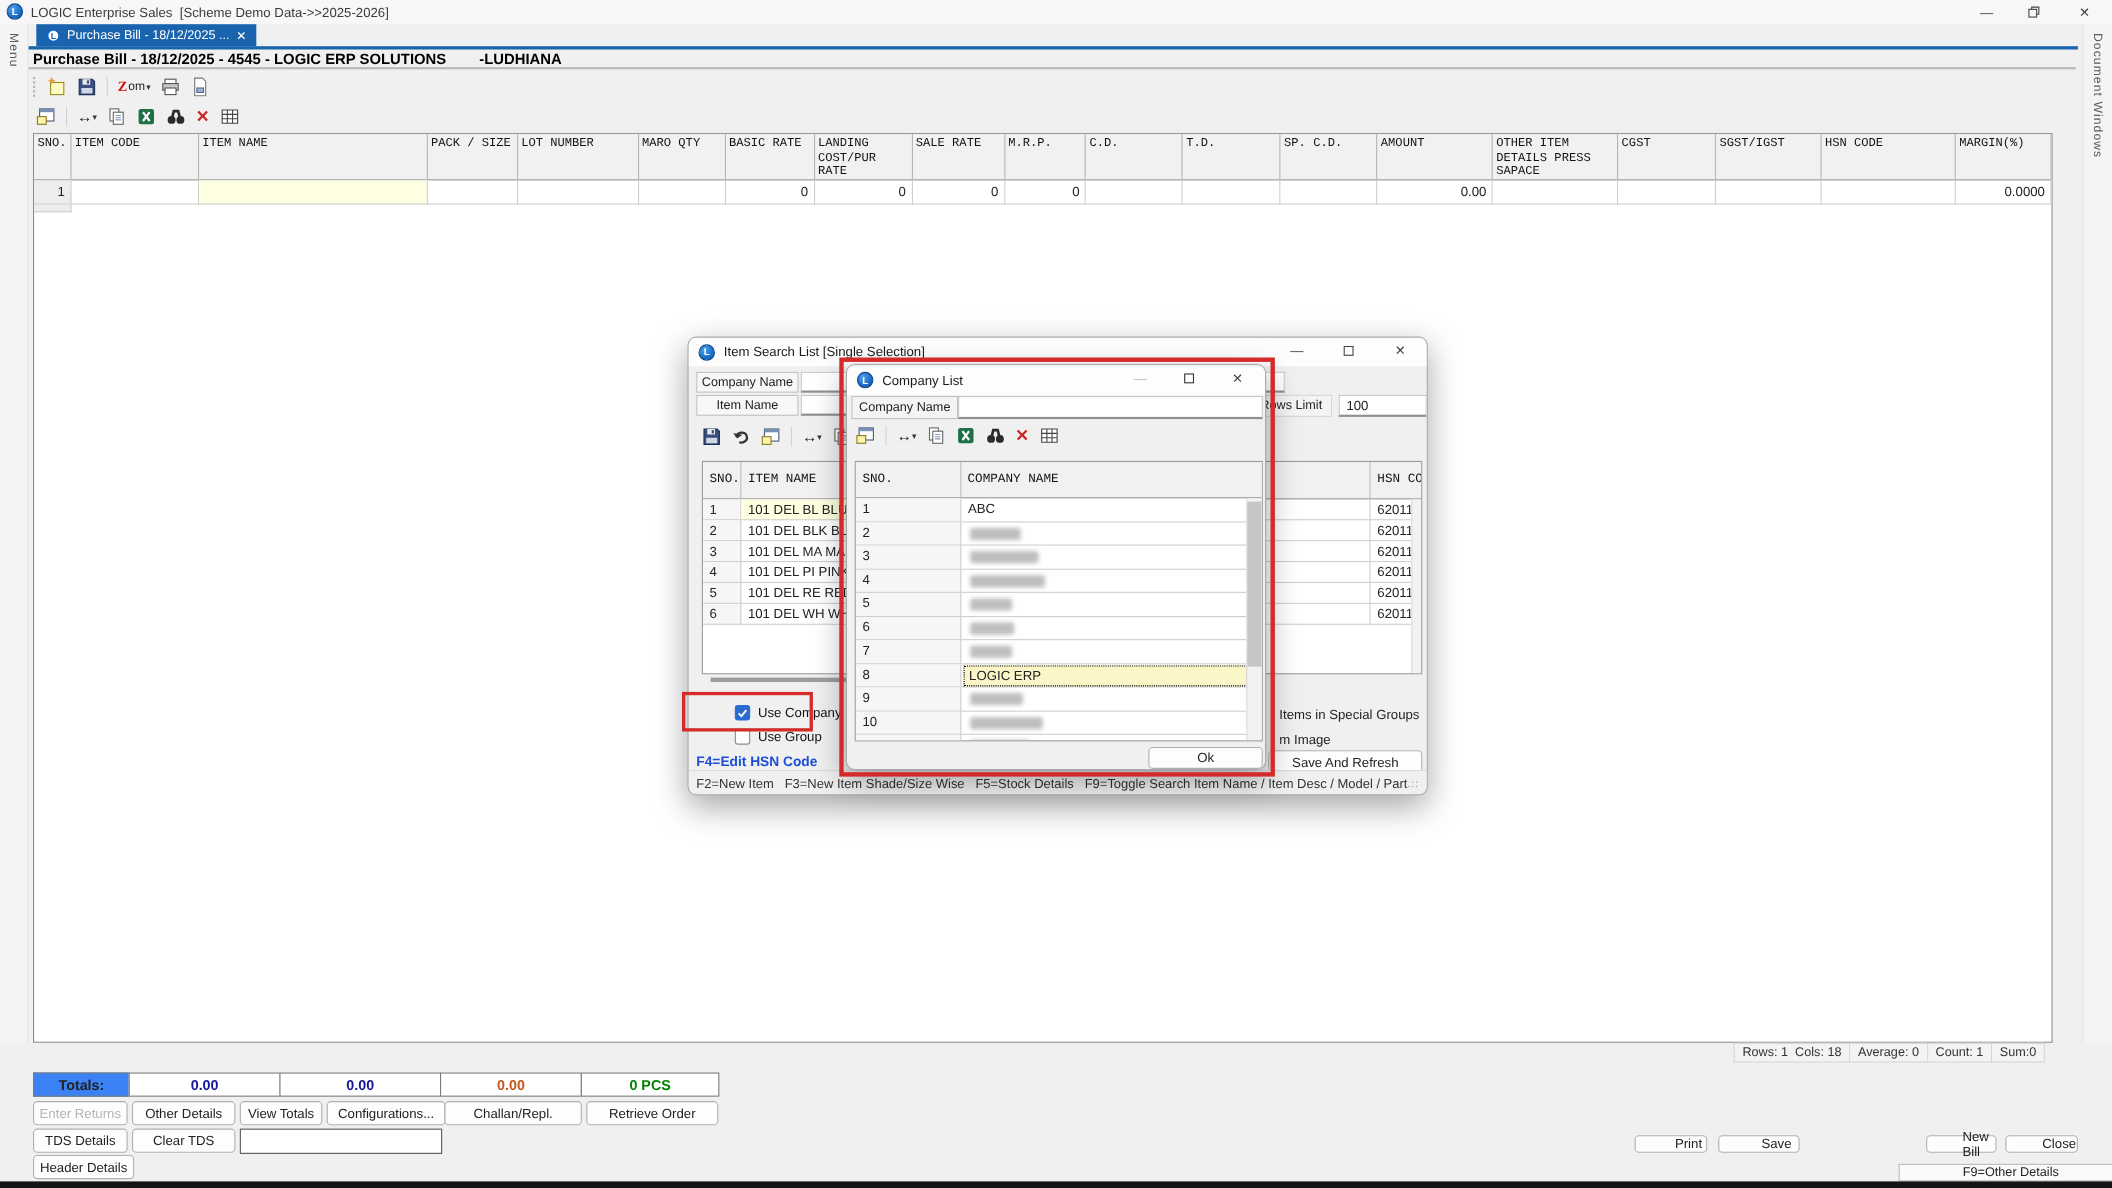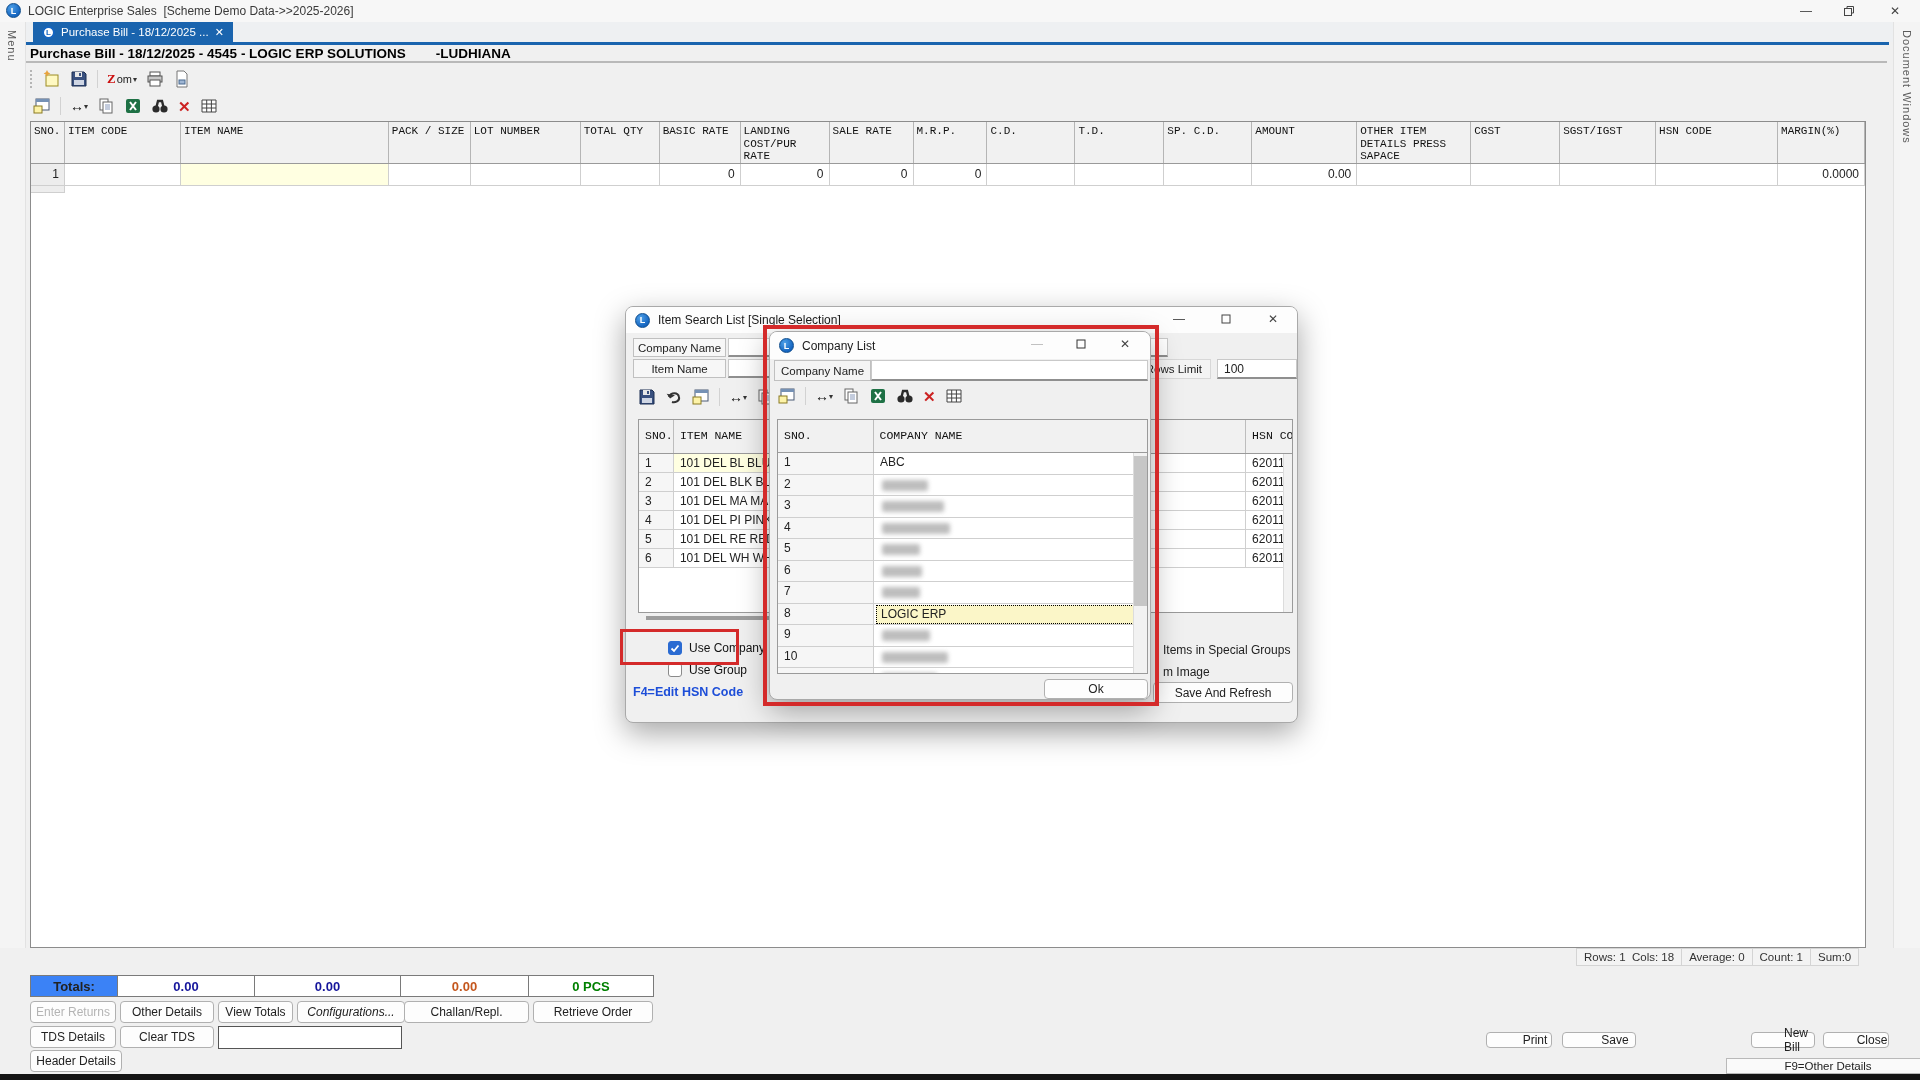--- a/index.html
+++ b/index.html
@@ -199,21 +199,21 @@
       </span>
   </div>
 
   <div class="abs maingrid">
     <div class="ghead">
       <div class="hc" style="width:34px">SNO.</div>
       <div class="hc" style="width:116px">ITEM CODE</div>
       <div class="hc" style="width:208px">ITEM NAME</div>
       <div class="hc" style="width:82px">PACK / SIZE</div>
       <div class="hc" style="width:110px">LOT NUMBER</div>
-      <div class="hc" style="width:79px">TOTAL QTY</div>
+      <div class="hc" style="width:79px">MARO QTY</div>
       <div class="hc" style="width:81px">BASIC RATE</div>
       <div class="hc" style="width:89px">LANDING COST/PUR RATE</div>
       <div class="hc" style="width:84px">SALE RATE</div>
       <div class="hc" style="width:74px">M.R.P.</div>
       <div class="hc" style="width:88px">C.D.</div>
       <div class="hc" style="width:89px">T.D.</div>
       <div class="hc" style="width:88px">SP. C.D.</div>
       <div class="hc" style="width:105px">AMOUNT</div>
       <div class="hc" style="width:114px">OTHER ITEM DETAILS PRESS SAPACE</div>
       <div class="hc" style="width:89px">CGST</div>
@@ -254,21 +254,21 @@
 
   <div class="tbox" style="left:30px;top:975px;width:88px;background:#3b82f6;">Totals:</div>
   <div class="tbox" style="left:117px;top:975px;width:138px;color:#16169c;">0.00</div>
   <div class="tbox" style="left:254px;top:975px;width:147px;color:#16169c;">0.00</div>
   <div class="tbox" style="left:400px;top:975px;width:129px;color:#c4571e;">0.00</div>
   <div class="tbox" style="left:528px;top:975px;width:126px;color:#008000;">0 PCS</div>
 
   <div class="btn dis" style="left:30px;top:1001px;width:86px;">Enter Returns</div>
   <div class="btn" style="left:120px;top:1001px;width:94px;">Other Details</div>
   <div class="btn" style="left:218px;top:1001px;width:75px;">View Totals</div>
-  <div class="btn" style="left:297px;top:1001px;width:108px;font-style:italic;">Configurations...</div>
+  <div class="btn" style="left:297px;top:1001px;width:108px;">Configurations...</div>
   <div class="btn" style="left:404px;top:1001px;width:125px;">Challan/Repl.</div>
   <div class="btn" style="left:533px;top:1001px;width:120px;">Retrieve Order</div>
   <div class="btn" style="left:30px;top:1026px;width:86px;">TDS Details</div>
   <div class="btn" style="left:120px;top:1026px;width:94px;">Clear TDS</div>
   <div class="abs" style="left:218px;top:1026px;width:184px;height:23px;background:#fff;border:1px solid #555;"></div>
   <div class="btn" style="left:30px;top:1050px;width:92px;">Header Details</div>
 
   <div class="btn bigbtn" style="left:1486px;top:1032px;width:66px;">Print</div>
   <div class="btn bigbtn" style="left:1562px;top:1032px;width:74px;">Save</div>
   <div class="btn bigbtn" style="left:1751px;top:1032px;width:64px;">New Bill</div>
@@ -398,20 +398,24 @@
     <div class="chkrow" style="left:14px;top:356px;">
       <span class="cb off"></span>
       <span>Use Group</span>
     </div>
     <div class="f4" style="left:7px;top:378px;">F4=Edit HSN Code</div>
 
     <div class="abs" style="left:537px;top:336px;font-size:12px;">Items in Special Groups</div>
     <div class="abs" style="left:537px;top:358px;font-size:12px;">m Image</div>
     <div class="btn" style="left:527px;top:375px;width:140px;height:21px;">Save And Refresh</div>
 
+    <div class="dstatus">
+      <span>F2=New Item   F3=New Item Shade/Size Wise   F5=Stock Details   F9=Toggle Search Item Name / Item Desc / Model / Part</span>
+      <span class="grip2" style="margin-left:auto;">.::</span>
+    </div>
   </div>
 
   <div class="dlg" style="left:769px;top:331px;width:382px;height:369px;z-index:20;">
     <div class="dtitle" style="height:27px;">
       <span class="logo" style="width:15px;height:15px;">L</span>
       <span>Company List</span>
     </div>
     <div class="dbtn" style="left:253px;top:0;color:#b9b9b9;">—</div>
     <div class="dbtn" style="left:297px;top:0;">
         <svg style="width:10px;height:10px" viewBox="0 0 10 10">

